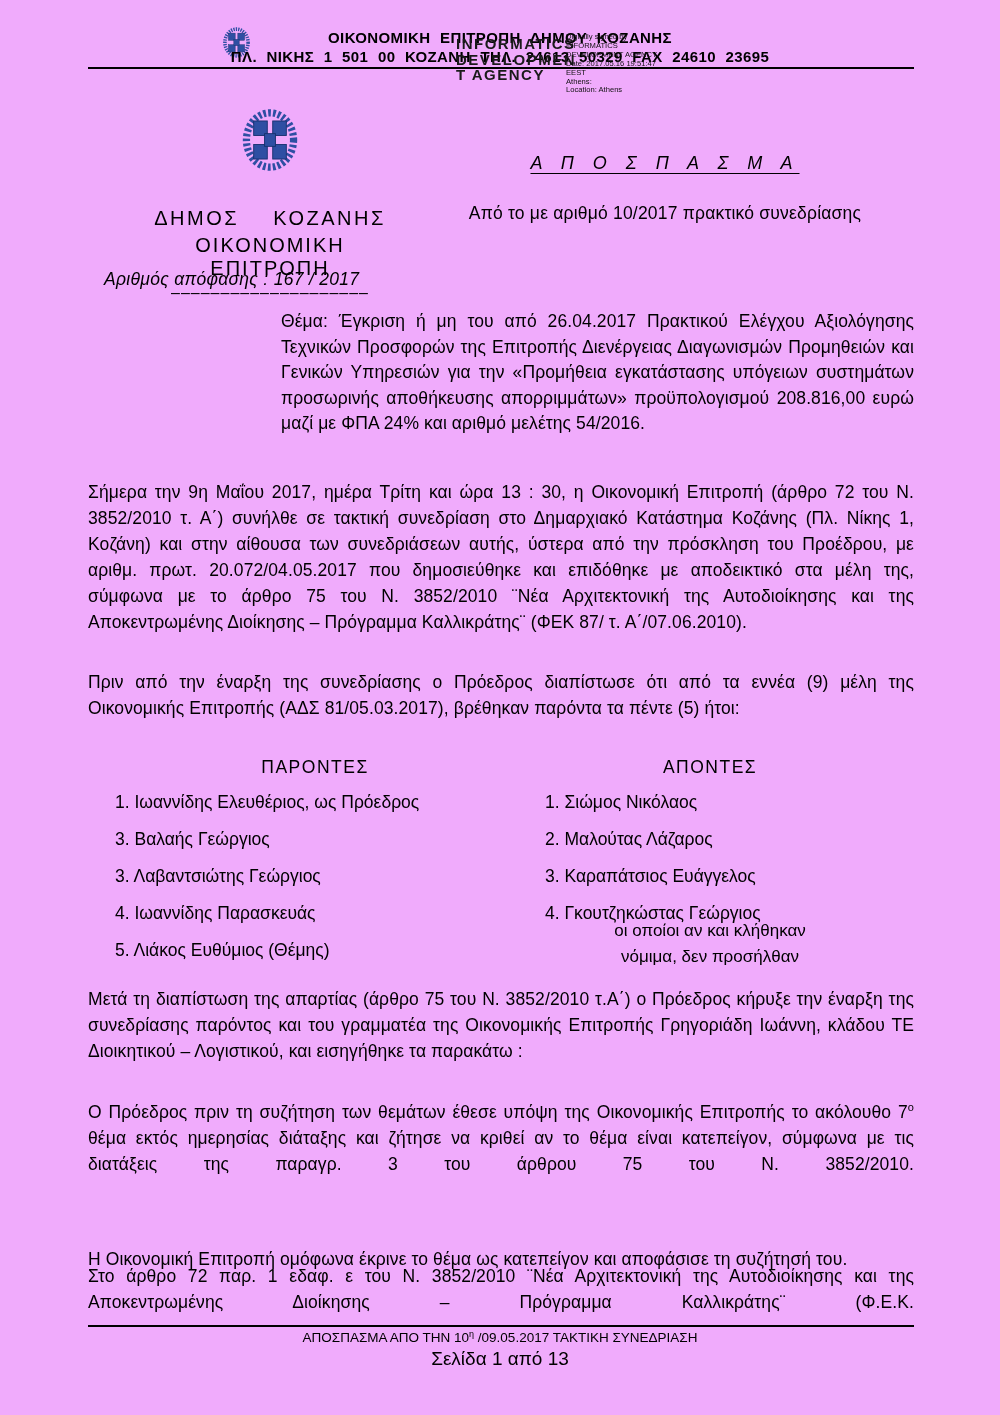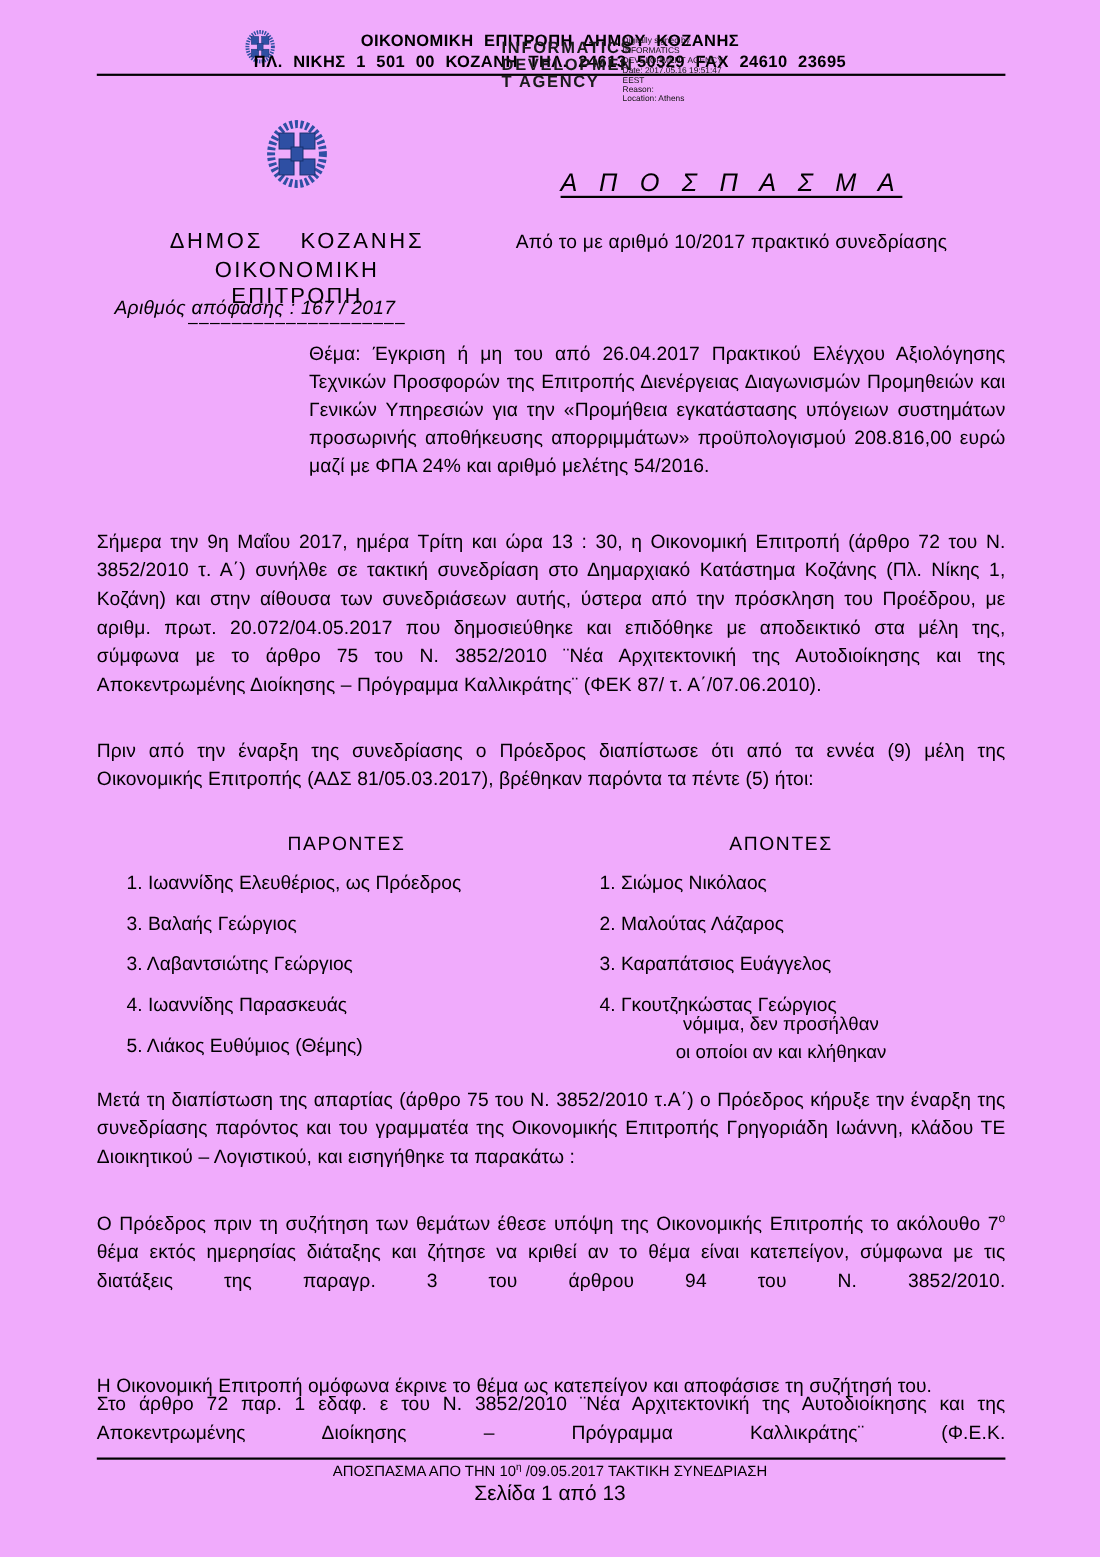--- a/index.html
+++ b/index.html
@@ -29,21 +29,21 @@
     font-size:7.6px; line-height:8.9px; color:#111; text-align:left;
   }
   
   .left-block { position:absolute; left:140px; top:103px; width:260px; text-align:center; }
   .big-emblem { width:58px; height:74px; }
   .municipality { margin-top:26px; font-size:20px; letter-spacing:2.5px; word-spacing:26px; }
   .committee  { margin-top:4px; font-size:20px; letter-spacing:2px; word-spacing:12px; }
   .dashes { margin-top:4px; font-size:16px; letter-spacing:1px; }
   .right-block { position:absolute; left:430px; top:153px; width:470px; text-align:center; }
   .apospasma {
-    display:inline-block; font-style:italic; font-size:23px;
+    display:inline-block; font-style:italic; font-size:18px;
     letter-spacing:7px; text-decoration:underline; text-underline-offset:4px;
   }
   .apospasma-sub { margin-top:29px; font-size:17.5px; letter-spacing:.2px; }
   
   .decision-row {
     position:absolute; left:88px; right:86px; top:269px;
     display:flex; justify-content:space-between; align-items:baseline;gap:27px;
   }
   .decision-label { font-style:italic; font-size:17.5px; padding-left:16px; letter-spacing:.3px; }
   .decision-posted {
@@ -103,21 +103,21 @@
     <div>INFORMATICS</div>
     <div>DEVELOPMEN</div>
     <div>T AGENCY</div>
   </div>
   <div class="sig-small">
     <div>Digitally signed by</div>
     <div>INFORMATICS</div>
     <div>DEVELOPMENT AGENCY</div>
     <div>Date: 2017.05.16 19:51:47</div>
     <div>EEST</div>
-    <div>Reason:</div>
+    <div>Athens:</div>
     <div>Location: Athens</div>
   </div>
 
   <div class="left-block">
     <svg class="big-emblem" viewBox="0 0 64 74">
       <ellipse cx="32" cy="37" rx="26" ry="30" fill="none" stroke="#2e4fa3" stroke-width="8" stroke-dasharray="3 2.4"></ellipse>
       <g fill="#2e4fa3" stroke="#16306e" stroke-width="1">
         <rect x="14" y="16" width="15" height="16"></rect>
         <rect x="35" y="16" width="15" height="16"></rect>
         <rect x="14" y="42" width="15" height="16"></rect>
@@ -153,27 +153,27 @@
     <div class="att-item">5. Λιάκος Ευθύμιος (Θέμης)</div>
   </div>
   <div class="absent-col">
     <div class="att-header">ΑΠΟΝΤΕΣ</div>
     <div class="att-item">1. Σιώμος Νικόλαος</div>
     <div class="att-item">2. Μαλούτας Λάζαρος</div>
     <div class="att-item">3. Καραπάτσιος Ευάγγελος</div>
     <div class="att-item">4. Γκουτζηκώστας Γεώργιος</div>
   </div>
   <div class="absent-note">
+    <div>οι οποίοι αν και κλήθηκαν</div>
     <div>νόμιμα, δεν προσήλθαν</div>
-    <div>οι οποίοι αν και κλήθηκαν</div>
   </div>
 
   <div class="body-par" style="top:986px;">Μετά τη διαπίστωση της απαρτίας (άρθρο 75 του Ν. 3852/2010 τ.Α΄) ο Πρόεδρος κήρυξε την έναρξη της συνεδρίασης παρόντος και του γραμματέα της Οικονομικής Επιτροπής Γρηγοριάδη Ιωάννη, κλάδου ΤΕ Διοικητικού – Λογιστικού, και εισηγήθηκε τα παρακάτω :</div>
 
-  <div class="body-par justify-all" style="top:1099px;"><span>Ο Πρόεδρος πριν τη συζήτηση των θεμάτων έθεσε υπόψη της Οικονομικής Επιτροπής το ακόλουθο 7</span><sup class="inline-sup">ο</sup><span> θέμα εκτός ημερησίας διάταξης και ζήτησε να κριθεί αν το θέμα είναι κατεπείγον, σύμφωνα με τις διατάξεις της παραγρ. 3 του άρθρου 94 του Ν. 3852/2010.</span></div>
+  <div class="body-par justify-all" style="top:1099px;"><span>Ο Πρόεδρος πριν τη συζήτηση των θεμάτων έθεσε υπόψη της Οικονομικής Επιτροπής το ακόλουθο 7</span><sup class="inline-sup">ο</sup><span> θέμα εκτός ημερησίας διάταξης και ζήτησε να κριθεί αν το θέμα είναι κατεπείγον, σύμφωνα με τις διατάξεις της παραγρ. 3 του άρθρου 75 του Ν. 3852/2010.</span></div>
 
   <div class="body-par" style="top:1199px;margin-top:47px;">Η Οικονομική Επιτροπή ομόφωνα έκρινε το θέμα ως κατεπείγον και αποφάσισε τη συζήτησή του.</div>
   <div class="body-par justify-all" style="top:1263px;">Στο άρθρο 72 παρ. 1 εδαφ. ε του Ν. 3852/2010 ¨Νέα Αρχιτεκτονική της Αυτοδιοίκησης και της Αποκεντρωμένης Διοίκησης – Πρόγραμμα Καλλικράτης¨ (Φ.Ε.Κ.</div>
 
   <div class="footer-rule"></div>
   <div class="footer-line1"><span>ΑΠΟΣΠΑΣΜΑ ΑΠΟ ΤΗΝ 10</span><sup class="footer-sup">η</sup><span> /09.05.2017  ΤΑΚΤΙΚΗ ΣΥΝΕΔΡΙΑΣΗ</span></div>
   <div class="footer-line2">Σελίδα 1 από 13</div>
 
 </div>
 

